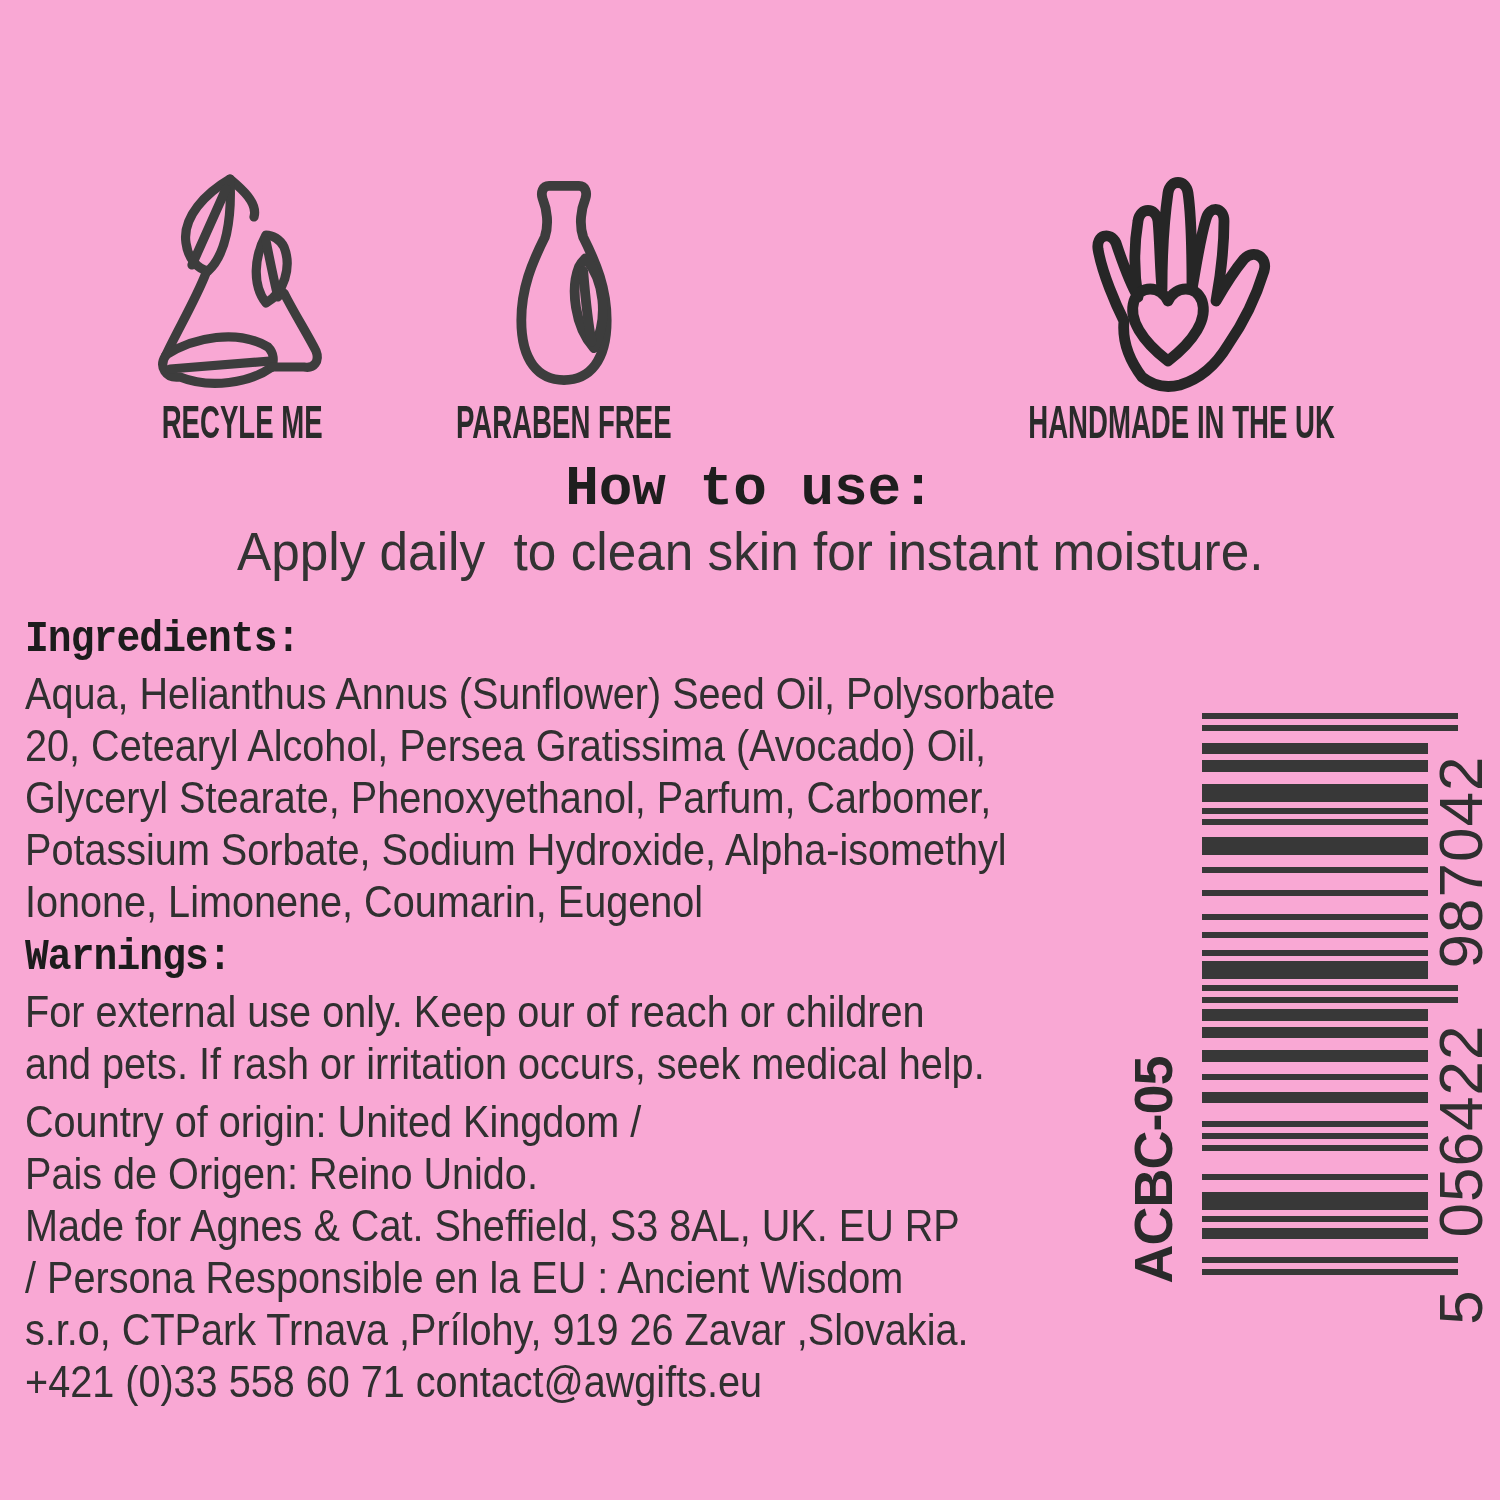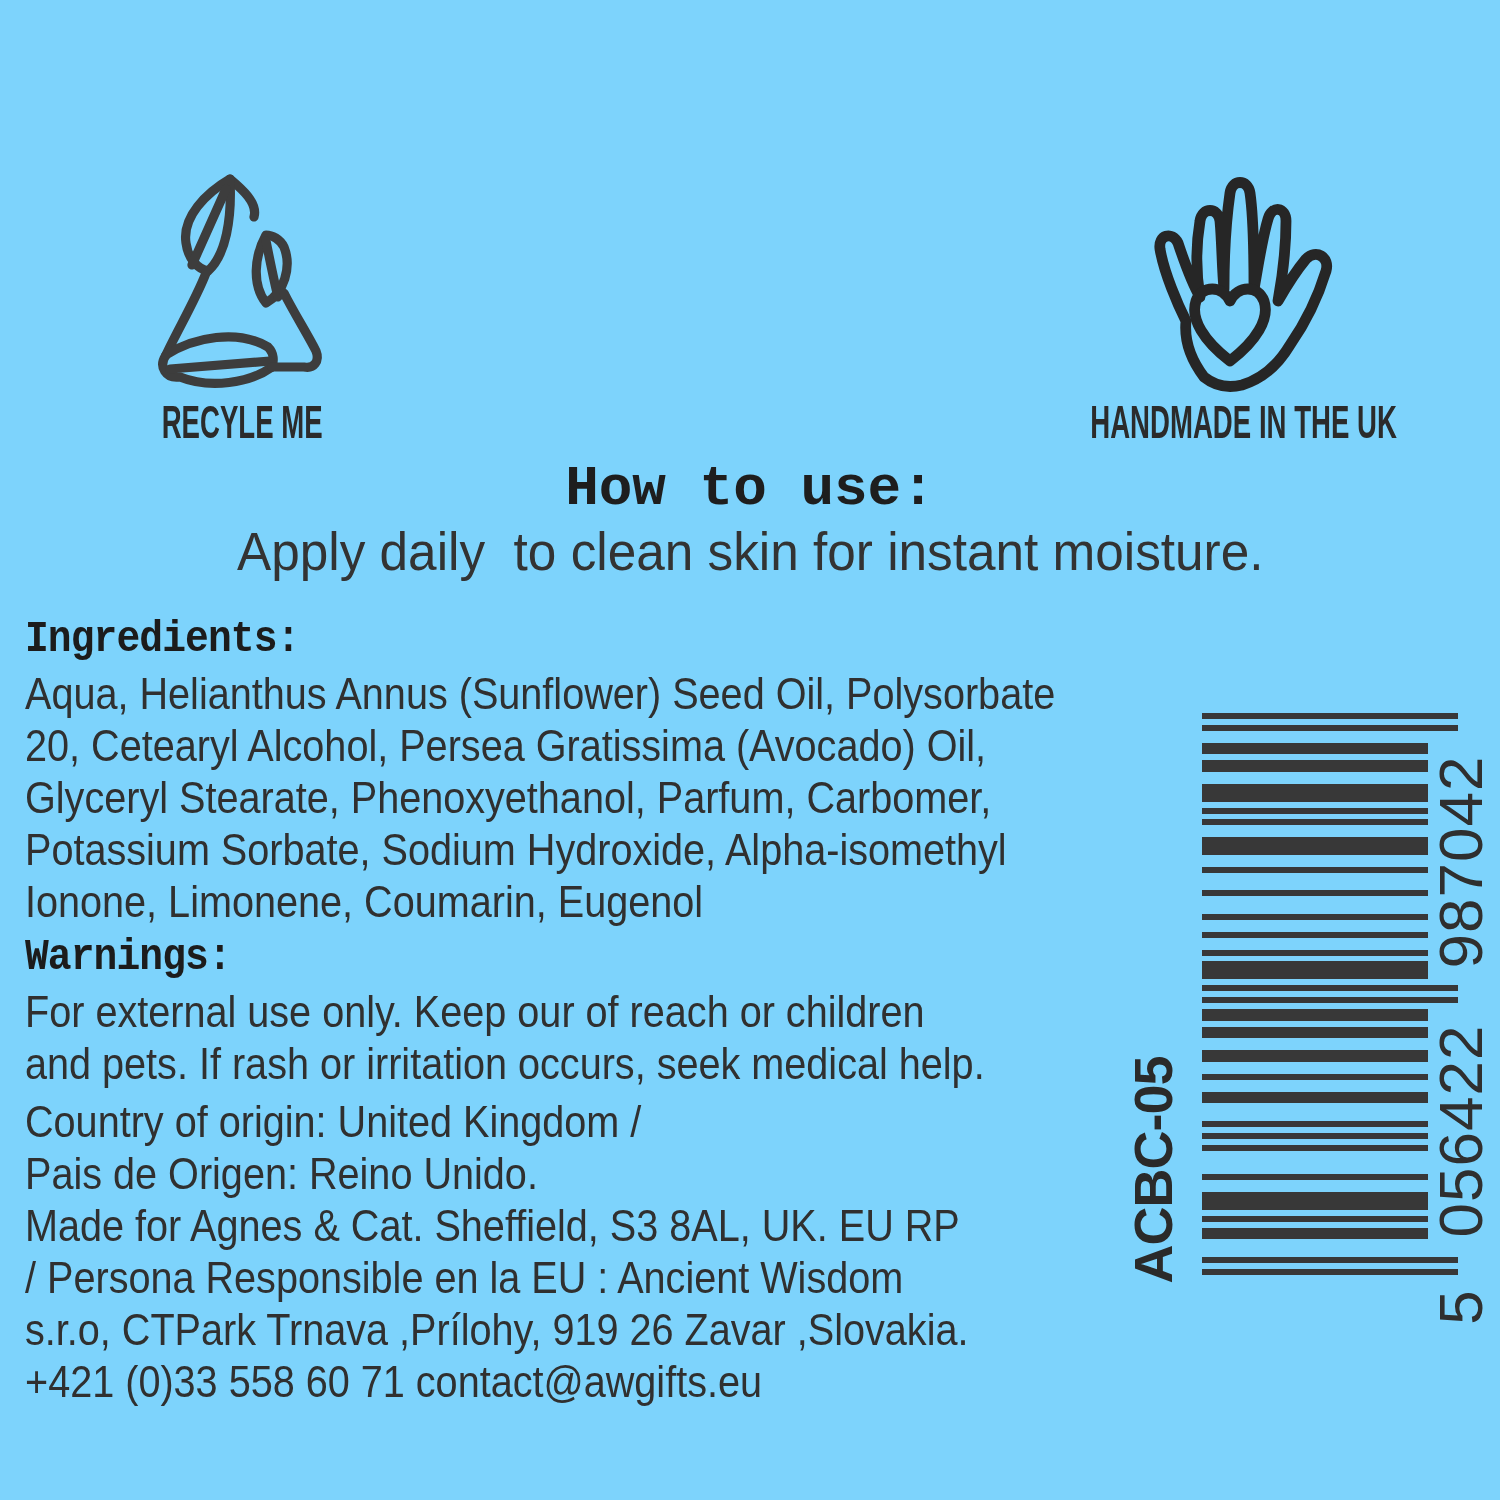--- a/index.html
+++ b/index.html
@@ -1,40 +1,40 @@
 <!DOCTYPE html>
 <html><head>
 <meta charset="utf-8">
 <style>
   html,body{margin:0;padding:0;background:#ffffff;}
   .canvas{
     position:relative;
     width:1500px;height:1500px;
-    background:#7dd3fc;
+    background:#f9a8d4;
     overflow:hidden;
     font-family:"Liberation Sans", sans-serif;
     color:#2e2e2e;
   }
 
   
   .badge{position:absolute;top:160px;height:282px;display:flex;flex-direction:column;align-items:center;justify-content:flex-end;}
   .badge-icon-box{height:234px;display:flex;align-items:flex-end;justify-content:center;}
   .badge svg{display:block;}
   .badge svg path{fill:none;stroke:#3d3d3d;stroke-width:4.6;stroke-linecap:round;stroke-linejoin:round;}
   .badge.hand svg path{stroke:#262626;stroke-width:5.4;}
   .badge-label{
     margin-top:9px;
     font-weight:700;font-size:46px;line-height:40px;
     letter-spacing:0px;color:#2b2b2b;white-space:nowrap;
     transform:scaleX(0.60);transform-origin:center top;
   }
   .b1{left:92px;width:300px;}
   .b2{left:414px;width:300px;}
   .b3{left:730px;width:300px;}
-  .b4{left:1054px;width:380px;}
+  .b4{left:992px;width:380px;}
 
   
   .howto{position:absolute;left:0;top:458px;width:1500px;text-align:center;}
   .howto-heading{
     font-family:"Liberation Mono", monospace;font-weight:700;
     font-size:56px;line-height:62px;color:#1e1e1e;letter-spacing:0px;
   }
   .howto-text{
     display:inline-block;margin-top:2px;
     font-size:54px;line-height:58px;color:#333;white-space:pre;
@@ -87,20 +87,30 @@
         <path d="M10 93 C24 84 46 80 61 89 C64 92 64 96 63 99"></path>
         <path d="M12 100 L62 96"></path>
         <path d="M60 33 C54 44 53 58 60 67 C69 62 73 49 69 39 C67 35 63 33 60 33 Z"></path>
         <path d="M60 36 C62 46 64 56 66 64"></path>
         <path d="M69 62 C74 72 81 83 85 91 C87 96 84 100 79 99 L63 99"></path>
       </svg>
     </div>
     <div class="badge-label">RECYLE ME</div>
   </div>
 
+  <div class="badge b2">
+    <div class="badge-icon-box">
+      <svg width="128" height="220" viewBox="0 0 60 103" aria-hidden="true">
+        <path d="M23 6 L37 6 C40 6 41 9 40 12 C38 17 37 24 39 30 C45 42 50 54 50 69 C50 88 42 97 30 97 C18 97 10 88 10 69 C10 54 15 42 21 30 C23 24 22 17 20 12 C19 9 20 6 23 6 Z"></path>
+        <path d="M40 40 C49 50 51 68 44 82 C35 72 33 54 37 44 C38 42 39 41 40 40 Z"></path>
+        <path d="M39 46 C40 58 41 70 43 79"></path>
+      </svg>
+    </div>
+    <div class="badge-label">PARABEN FREE</div>
+  </div>
 
 
   <div class="badge hand b4">
     <div class="badge-icon-box">
       <svg width="200" height="224" viewBox="0 0 100 112" aria-hidden="true">
         <path d="M30 104 C24 96 20 86 21 76 C17 68 10 52 8 40 C7 33 14 31 17 37 C20 46 24 57 28 64 C26 52 26 38 28 26 C29 19 37 19 38 26 C39 37 39 50 40 60 C40 45 41 26 43 12 C44 5 52 5 53 12 C55 26 55 45 55 60 C57 49 59 35 62 25 C64 18 71 19 71 26 C71 39 69 55 67 66 C71 59 76 51 81 45 C86 40 93 44 91 51 C87 64 80 78 73 88 C67 98 59 105 49 108 C41 110 35 108 30 104 Z"></path>
         <path d="M43 66 C39 58 29 58 26 66 C23 75 30 86 43 96 C56 86 63 75 60 66 C57 58 47 58 43 66 Z"></path>
       </svg>
     </div>
     <div class="badge-label">HANDMADE IN THE UK</div>

